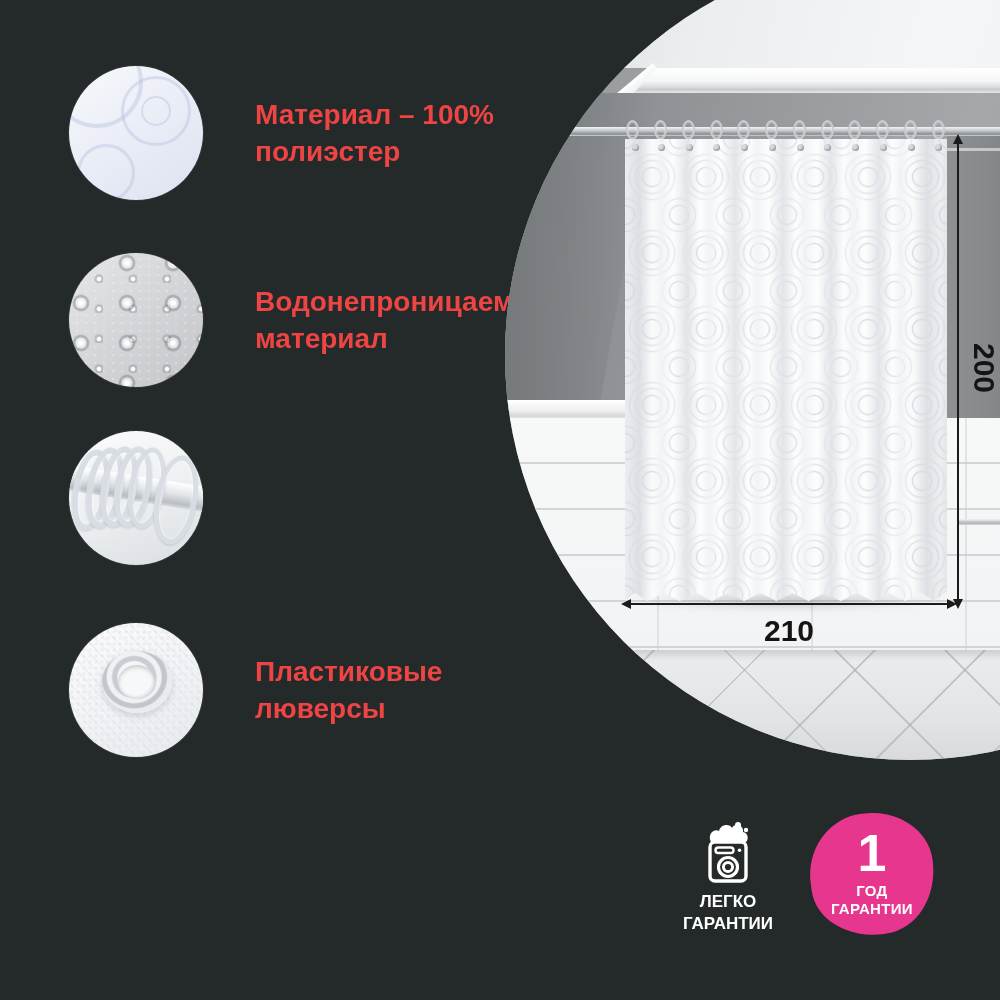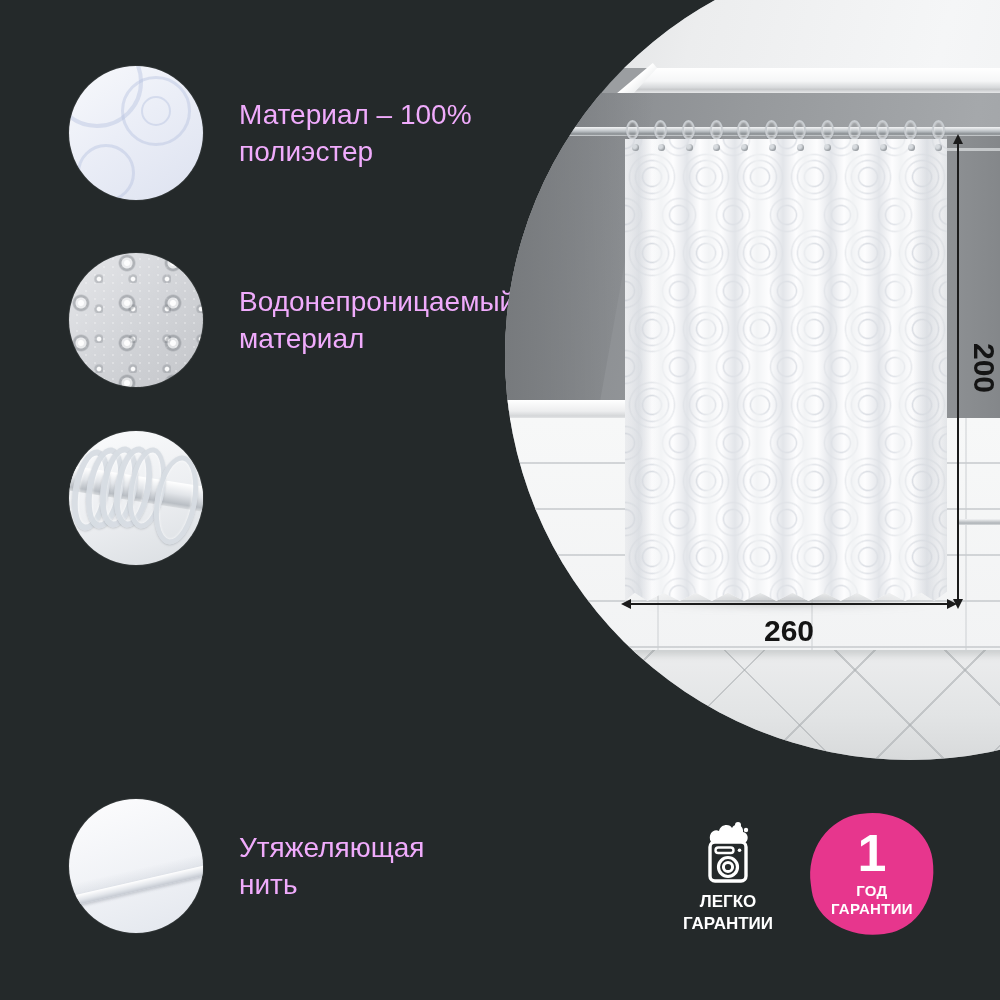--- a/index.html
+++ b/index.html
@@ -18,21 +18,21 @@
   .feature-row.r3{ top:431px; }
   .feature-row.r4{ top:623px; }
   .feature-row.r5{ top:799px; }
 
   .feature-circle{
     width:134px; height:134px; border-radius:50%; overflow:hidden;
     position:relative; flex:0 0 134px;
     box-shadow:0 0 0 1px rgba(255,255,255,.06);
   }
   .feature-label{
-    margin-left:36px; color:#f0abfc; font-weight:400;
+    margin-left:52px; color:#ef4444; font-weight:700;
     font-size:28px; line-height:37px; white-space:pre-line;
   }
 
   
   .img-fabric{ background:linear-gradient(145deg,#f8f9fc 0%,#ebeef7 45%,#dde2f0 100%); }
   .img-fabric .motif{ position:absolute; border:4px solid rgba(185,195,225,.45); border-radius:50%; }
   .img-fabric .m1{ width:92px; height:92px; left:-18px; top:-30px; }
   .img-fabric .m2{ width:70px; height:70px; left:52px; top:10px; border-width:3px; }
   .img-fabric .m3{ width:58px; height:58px; left:8px; top:78px; border-width:3px; }
   .img-fabric .m4{ width:30px; height:30px; left:72px; top:30px; border-width:2px; }
@@ -219,29 +219,29 @@
       <div class="rod3"></div>
       <div class="hoop h1"></div>
       <div class="hoop h2"></div>
       <div class="hoop h3"></div>
       <div class="hoop h4"></div>
       <div class="hoop h5"></div>
       <div class="hoop h6"></div>
     </div>
   </div>
 
-
-  <div class="feature-row r5">
-    <div class="feature-circle img-thread">
-      <div class="soft"></div>
-      <div class="cord"></div>
-    </div>
-    <div class="feature-label">Утяжеляющая
-нить</div>
-  </div>
+  <div class="feature-row r4">
+    <div class="feature-circle img-grommet">
+      <div class="g-outer"></div>
+      <div class="g-hole"></div>
+    </div>
+    <div class="feature-label">Пластиковые
+люверсы</div>
+  </div>
+
 
   <div class="hero">
     <div class="ceiling"></div>
     <div class="molding-corner"></div>
     <div class="molding"></div>
     <div class="wall"></div>
     <div class="wall-wedge"></div>
     <div class="niche"></div>
     <div class="niche-line"></div>
     <div class="wainscot"></div>
@@ -275,21 +275,21 @@
       <div class="eyelet" style="left:199px"></div>
       <div class="eyelet" style="left:227px"></div>
       <div class="eyelet" style="left:255px"></div>
       <div class="eyelet" style="left:283px"></div>
       <div class="eyelet" style="left:310px"></div>
     </div>
 
     <div class="dim dim-v"></div>
     <div class="dim-label v">200</div>
     <div class="dim dim-h"></div>
-    <div class="dim-label h">260</div>
+    <div class="dim-label h">210</div>
   </div>
 
   <div class="care">
     <svg width="48" height="68" viewBox="0 0 48 66">
       <path d="M7 23 C3 15 10 9 15 12 C16 5 26 4 28 9 C31 3 40 6 39 13 C44 14 45 20 42 23 Z" fill="#ffffff"></path>
       <circle cx="34" cy="6" r="3" fill="#ffffff"></circle>
       <circle cx="42" cy="11" r="2.2" fill="#ffffff"></circle>
       <rect x="6" y="23" width="36" height="39" rx="5" fill="none" stroke="#ffffff" stroke-width="3.4"></rect>
       <rect x="11.5" y="28.5" width="18" height="5.5" rx="2.75" fill="none" stroke="#ffffff" stroke-width="2.4"></rect>
       <circle cx="35.5" cy="31.2" r="1.8" fill="#ffffff"></circle>

